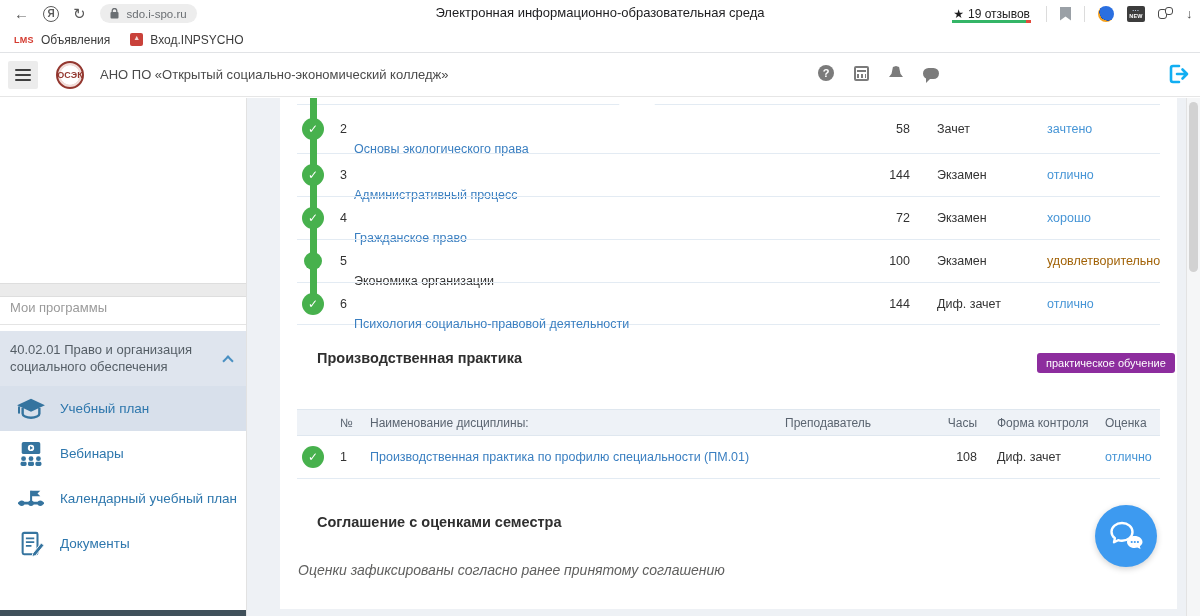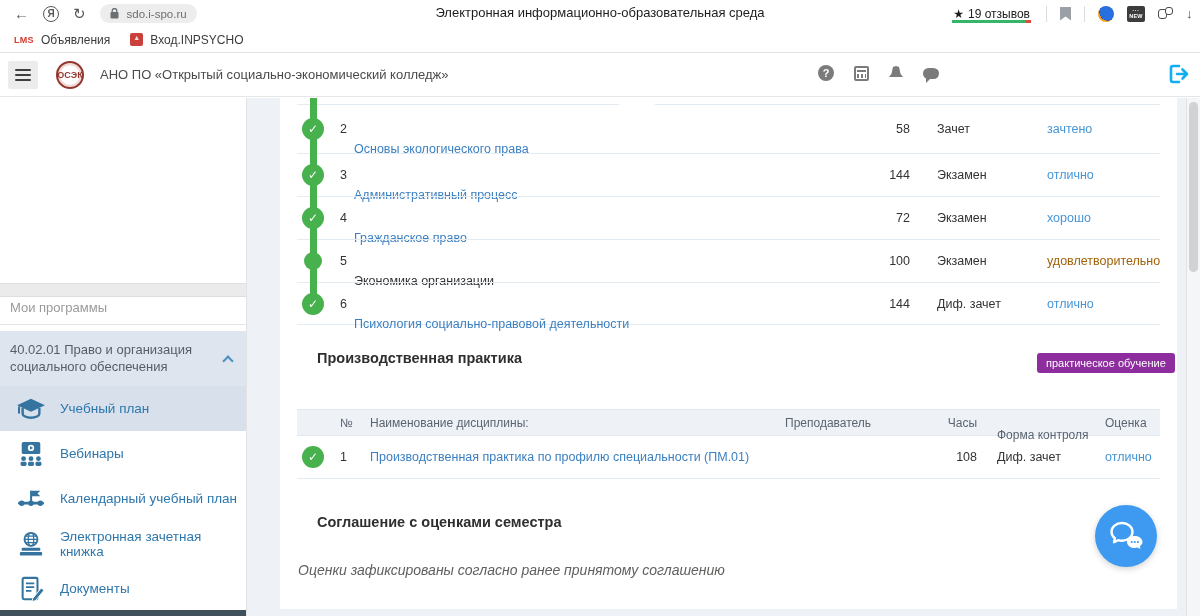--- a/index.html
+++ b/index.html
@@ -113,21 +113,21 @@
   .cgrade.plain { color:#a16207; }
 
   .sec-heading { position:absolute; left:37px; font-size:14.5px; font-weight:bold; color:#2f2f2f; }
   .badge { position:absolute; left:757px; top:255px; background:#8d2d9e; color:#fff; font-size:11px;
     padding:4px 9px; border-radius:3px; cursor:default; }
 
   .ptable { position:absolute; left:17px; top:311px; width:863px; }
   .phead { position:relative; height:27px; background:#eef2f7; border-top:1px solid #dfe7ef; border-bottom:1px solid #dfe7ef; }
   .phead span { position:absolute; top:50%; transform:translateY(-50%); font-size:12px; color:#5a6470; }
   .ph-num { left:43px; } .ph-name { left:73px; } .ph-teacher { left:488px; }
-  .ph-hours { left:623px; width:57px; text-align:right; } .ph-ctrl { left:700px;margin-top:12px; } .ph-grade { left:808px; }
+  .ph-hours { left:623px; width:57px; text-align:right; } .ph-ctrl { left:700px; } .ph-grade { left:808px; }
   .prow { position:relative; height:43px; border-bottom:1px solid #e3ebf3; }
   .prow .cmark { left:5px; }
   .p-num { position:absolute; left:43px; top:50%; transform:translateY(-50%); font-size:12.5px; color:#333; }
   .p-name { position:absolute; left:73px; top:50%; transform:translateY(-50%); font-size:12.5px; color:#3a7fc1; text-decoration:none; }
   .p-hours { position:absolute; left:623px; width:57px; text-align:right; top:50%; transform:translateY(-50%); font-size:12.5px; color:#333; }
   .p-ctrl { position:absolute; left:700px; top:50%; transform:translateY(-50%); font-size:12.5px; color:#333; }
   .p-grade { position:absolute; left:808px; top:50%; transform:translateY(-50%); font-size:12.5px; color:#4695d6; text-decoration:none; }
 
   .agree-text { position:absolute; left:18px; top:464px; font-size:14px; color:#60605f; font-style:italic; }
 
@@ -256,30 +256,20 @@
           <rect x="2" y="17" width="28" height="3" rx="1.5" fill="#35749f"></rect>
           <circle cx="6" cy="18.5" r="3" fill="#35749f"></circle>
           <circle cx="16" cy="18.5" r="3" fill="#35749f"></circle>
           <circle cx="26" cy="18.5" r="3" fill="#35749f"></circle>
           <rect x="15" y="5" width="2.2" height="12" fill="#35749f"></rect>
           <polygon points="17,5 26,5 23,8 26,11 17,11" fill="#35749f"></polygon>
         </svg>
         <span class="mi-label">Календарный учебный план</span>
       </div>
 
-      <div class="menu-item">
-        <svg class="mi-icon" viewBox="0 0 32 28">
-          <circle cx="16" cy="9" r="7" fill="none" stroke="#35749f" stroke-width="2"></circle>
-          <ellipse cx="16" cy="9" rx="3" ry="7" fill="none" stroke="#35749f" stroke-width="1.4"></ellipse>
-          <path d="M9.3 9h13.4M10.2 5.5h11.6M10.2 12.5h11.6" stroke="#35749f" stroke-width="1.4"></path>
-          <rect x="6" y="18" width="20" height="3.4" rx="1" fill="#35749f"></rect>
-          <rect x="4" y="22.6" width="24" height="3.8" rx="1" fill="#35749f"></rect>
-        </svg>
-        <span class="mi-label">Электронная зачетная книжка</span>
-      </div>
 
       <div class="menu-item">
         <svg class="mi-icon" viewBox="0 0 32 28">
           <rect x="7" y="2" width="16" height="23" rx="1.5" fill="none" stroke="#35749f" stroke-width="2.2"></rect>
           <path d="M10.5 8h9M10.5 12h9M10.5 16h6" stroke="#35749f" stroke-width="1.8"></path>
           <path d="M18 24 27 13l3 2.4-9 11-4 1.2z" fill="#35749f" stroke="#fff" stroke-width="1"></path>
         </svg>
         <span class="mi-label">Документы</span>
       </div>
 

